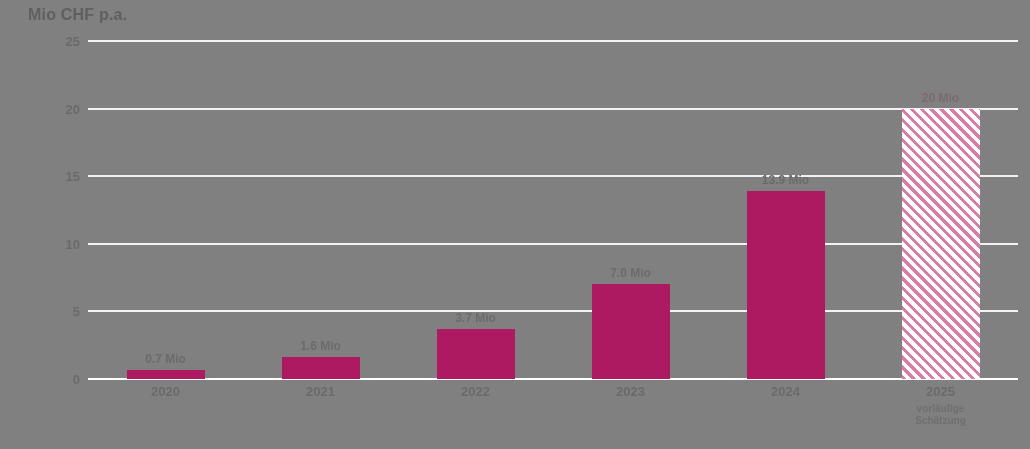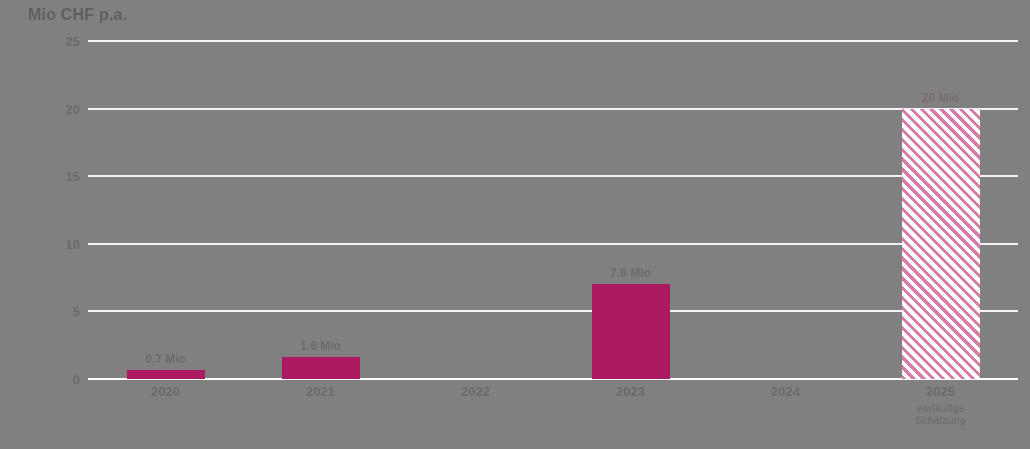--- a/index.html
+++ b/index.html
@@ -171,23 +171,31 @@
 
   <div class="bars" id="bars-layer">
       <div class="bar-slot" style="left: 38.5px; width: 78px;">
         <div class="bar" style="height: 9.464px;"></div>
         <div class="bar-label" style="bottom: 13.464px;">0.7 Mio</div>
       </div>
       <div class="bar-slot" style="left: 193.5px; width: 78px;">
         <div class="bar" style="height: 21.632px;"></div>
         <div class="bar-label" style="bottom: 25.632px;">1.6 Mio</div>
       </div>
+      <div class="bar-slot" style="left: 348.5px; width: 78px;">
+        <div class="bar" style="height: 50.024px;"></div>
+        <div class="bar-label" style="bottom: 54.024px;">3.7 Mio</div>
+      </div>
       <div class="bar-slot" style="left: 503.5px; width: 78px;">
         <div class="bar" style="height: 94.64px;"></div>
         <div class="bar-label" style="bottom: 98.64px;">7.0 Mio</div>
+      </div>
+      <div class="bar-slot" style="left: 658.5px; width: 78px;">
+        <div class="bar" style="height: 187.928px;"></div>
+        <div class="bar-label" style="bottom: 191.928px;">13.9 Mio</div>
       </div>
       <div class="bar-slot" style="left: 813.5px; width: 78px;">
         <div class="bar estimate" style="height: 270.4px;"></div>
         <div class="bar-label estimate-label" style="bottom: 274.4px;">20 Mio</div>
       </div>
     </div>
 
   <div class="xlabels" id="xlabels-layer">
       <div class="xlabel-slot" style="left: 0px; width: 155px;">
         <div class="xlabel-main">2020</div>

